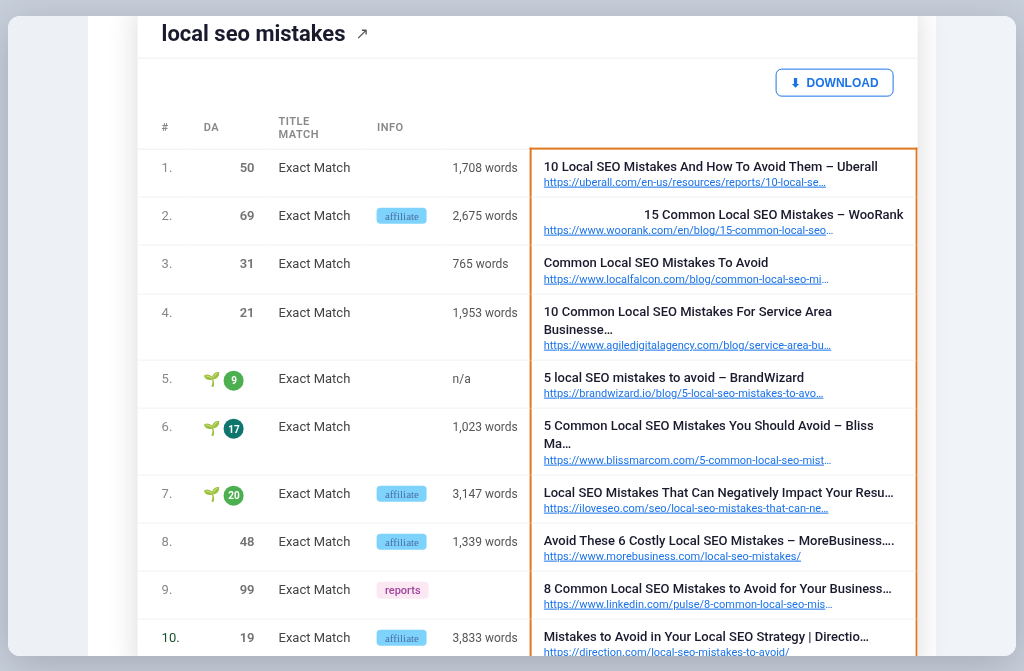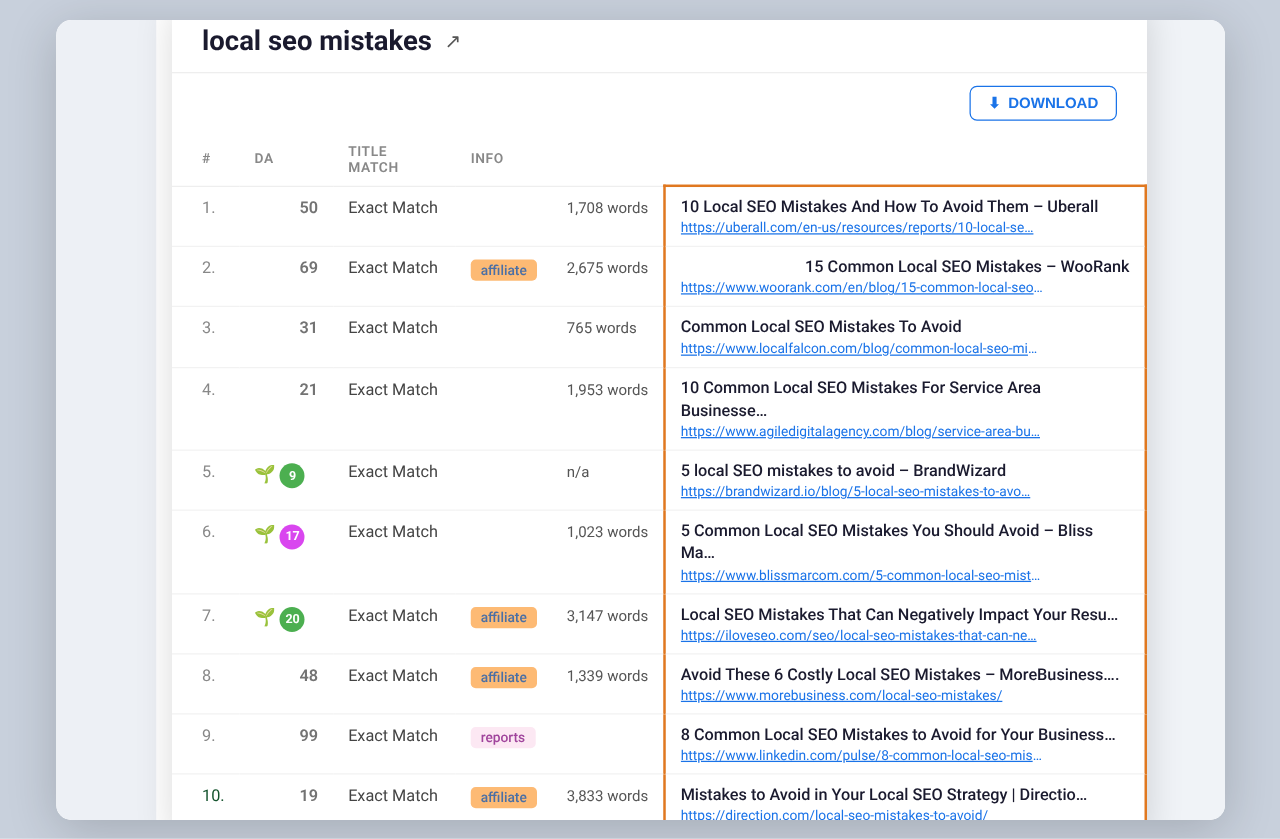--- a/index.html
+++ b/index.html
@@ -9,21 +9,21 @@
       width: 1024px;
       height: 671px;
       overflow: hidden;
       display: flex;
       align-items: center;
       justify-content: center;
     }
 
     .modal-overlay {
       position: relative;
-      width: 935px;
+      width: 1008px;
       height: 640px;
       background: white;
       border-radius: 12px;
       box-shadow: 0 8px 40px rgba(0,0,0,0.18);
       display: flex;
       flex-direction: column;
       overflow: hidden;
     }
 
     
@@ -165,22 +165,23 @@
 
     .badge {
       display: inline-block;
       padding: 2px 8px;
       border-radius: 4px;
       font-size: 11px;
       font-weight: 500;
     }
 
     .badge-affiliate {
-      background: #fdba74;
+      background: #7dd3fc;
       color: #4a6fa5;
+      font-family: Liberation Serif, serif;
     }
 
     .badge-social {
       background: #fce8f3;
       color: #a0449c;
     }
 
     .words-text {
       color: #555;
       font-size: 12px;
@@ -327,21 +328,21 @@
     <td><span class="words-text">n/a</span></td>
     <td style="padding: 0px; border-left: 2.5px solid rgb(224, 120, 32); border-right: 2.5px solid rgb(224, 120, 32);">
     <div class="result-row">
       <div class="result-title">5 local SEO mistakes to avoid – BrandWizard</div>
       <a class="result-url" href="#">https://brandwizard.io/blog/5-local-seo-mistakes-to-avo…</a>
     </div>
   </td>
   </tr>
             <tr>
     <td style="color:#888;font-size:13px;">6.</td>
-    <td><span style="color:#ff9800; font-size:14px; margin-right:3px;">🌱</span><span style="display:inline-flex;align-items:center;justify-content:center;width:20px;height:20px;border-radius:50%;background:#d946ef;color:white;font-size:10px;font-weight:700;">17</span></td>
+    <td><span style="color:#ff9800; font-size:14px; margin-right:3px;">🌱</span><span style="display:inline-flex;align-items:center;justify-content:center;width:20px;height:20px;border-radius:50%;background:#0f766e;color:white;font-size:10px;font-weight:700;">17</span></td>
     <td><span class="match-text">Exact Match</span></td>
     <td></td>
     <td><span class="words-text">1,023 words</span></td>
     <td style="padding: 0px; border-left: 2.5px solid rgb(224, 120, 32); border-right: 2.5px solid rgb(224, 120, 32);">
     <div class="result-row">
       <div class="result-title">5 Common Local SEO Mistakes You Should Avoid – Bliss Ma…</div>
       <a class="result-url" href="#">https://www.blissmarcom.com/5-common-local-seo-mistakes…</a>
     </div>
   </td>
   </tr>

